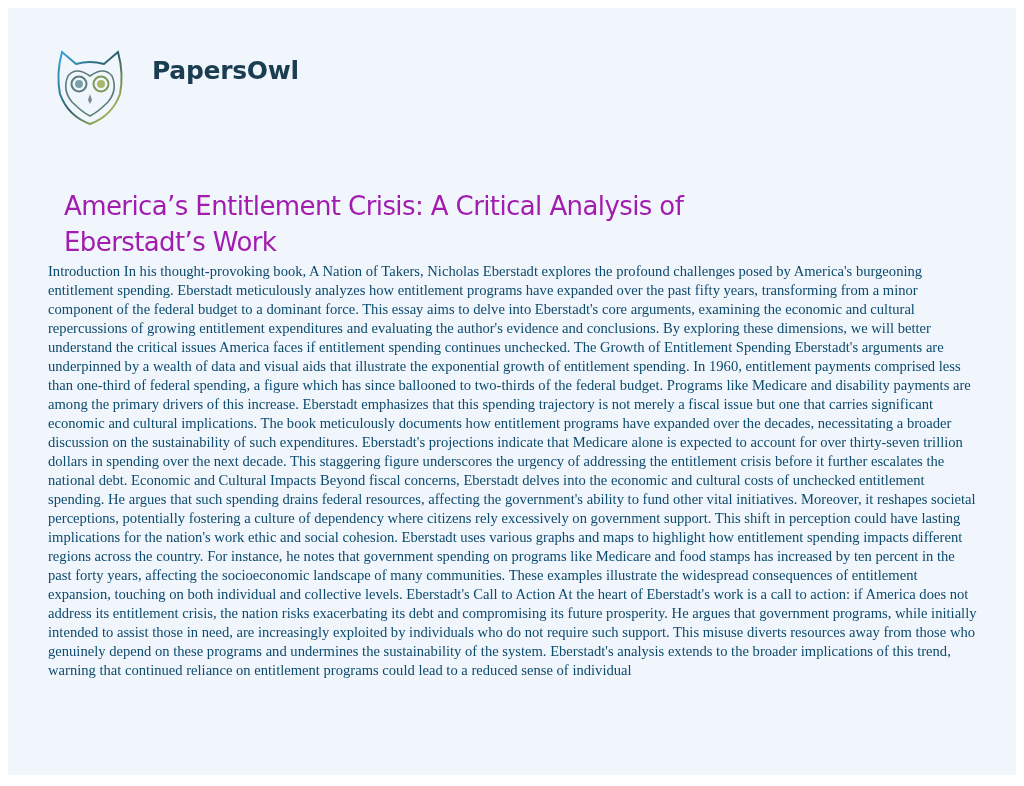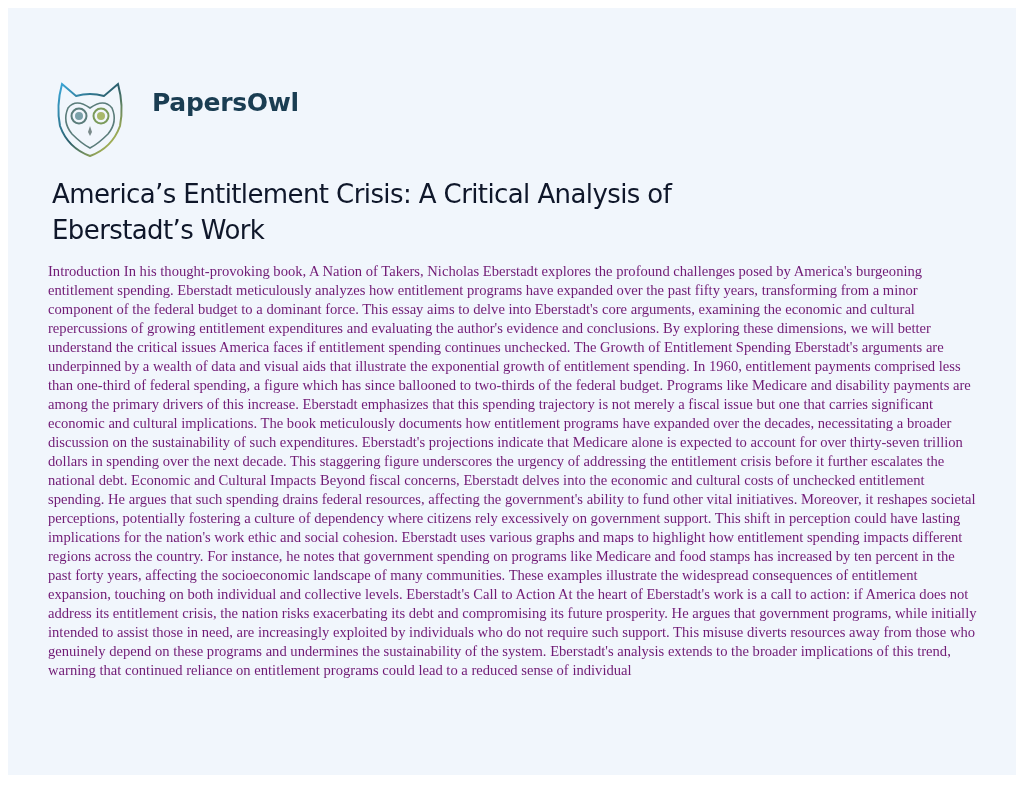--- a/index.html
+++ b/index.html
@@ -14,21 +14,21 @@
       position: absolute;
       left: 8px;
       top: 8px;
       width: 1008px;
       height: 767px;
       background: #f1f6fc;
     }
     .header {
       position: absolute;
       left: 48px;
-      top: 84px;
+      top: 52px;
       display: flex;
       align-items: flex-start;
     }
     .logo {
       width: 84px;
       height: 84px;
       margin-top: -8px;
     }
     .brand-block {
       margin-left: 20px;
@@ -51,34 +51,34 @@
       line-height: 20px;
     }
     .title {
       position: absolute;
       left: 48px;
       top: 172px;
       width: 760px;
       font-family: "DejaVu Sans", sans-serif;
       font-size: 26px;
       line-height: 36px;
-      color: #0f172a;
+      color: #a21caf;
       letter-spacing: -0.6px;
-      margin: 4px;
+      margin: 16px;
       font-weight: normal;
     }
     .body-text {
       position: absolute;
       left: 48px;
       top: 262px;
       width: 932px;
       font-family: "Liberation Serif", serif;
       font-size: 14.6px;
       line-height: 19px;
-      color: #701a75;
+      color: #0c4a6e;
       margin: 0;
     }
   </style>
 </head>
 <body>
 
 <div class="card">
 </div>
 
 <div class="header">

